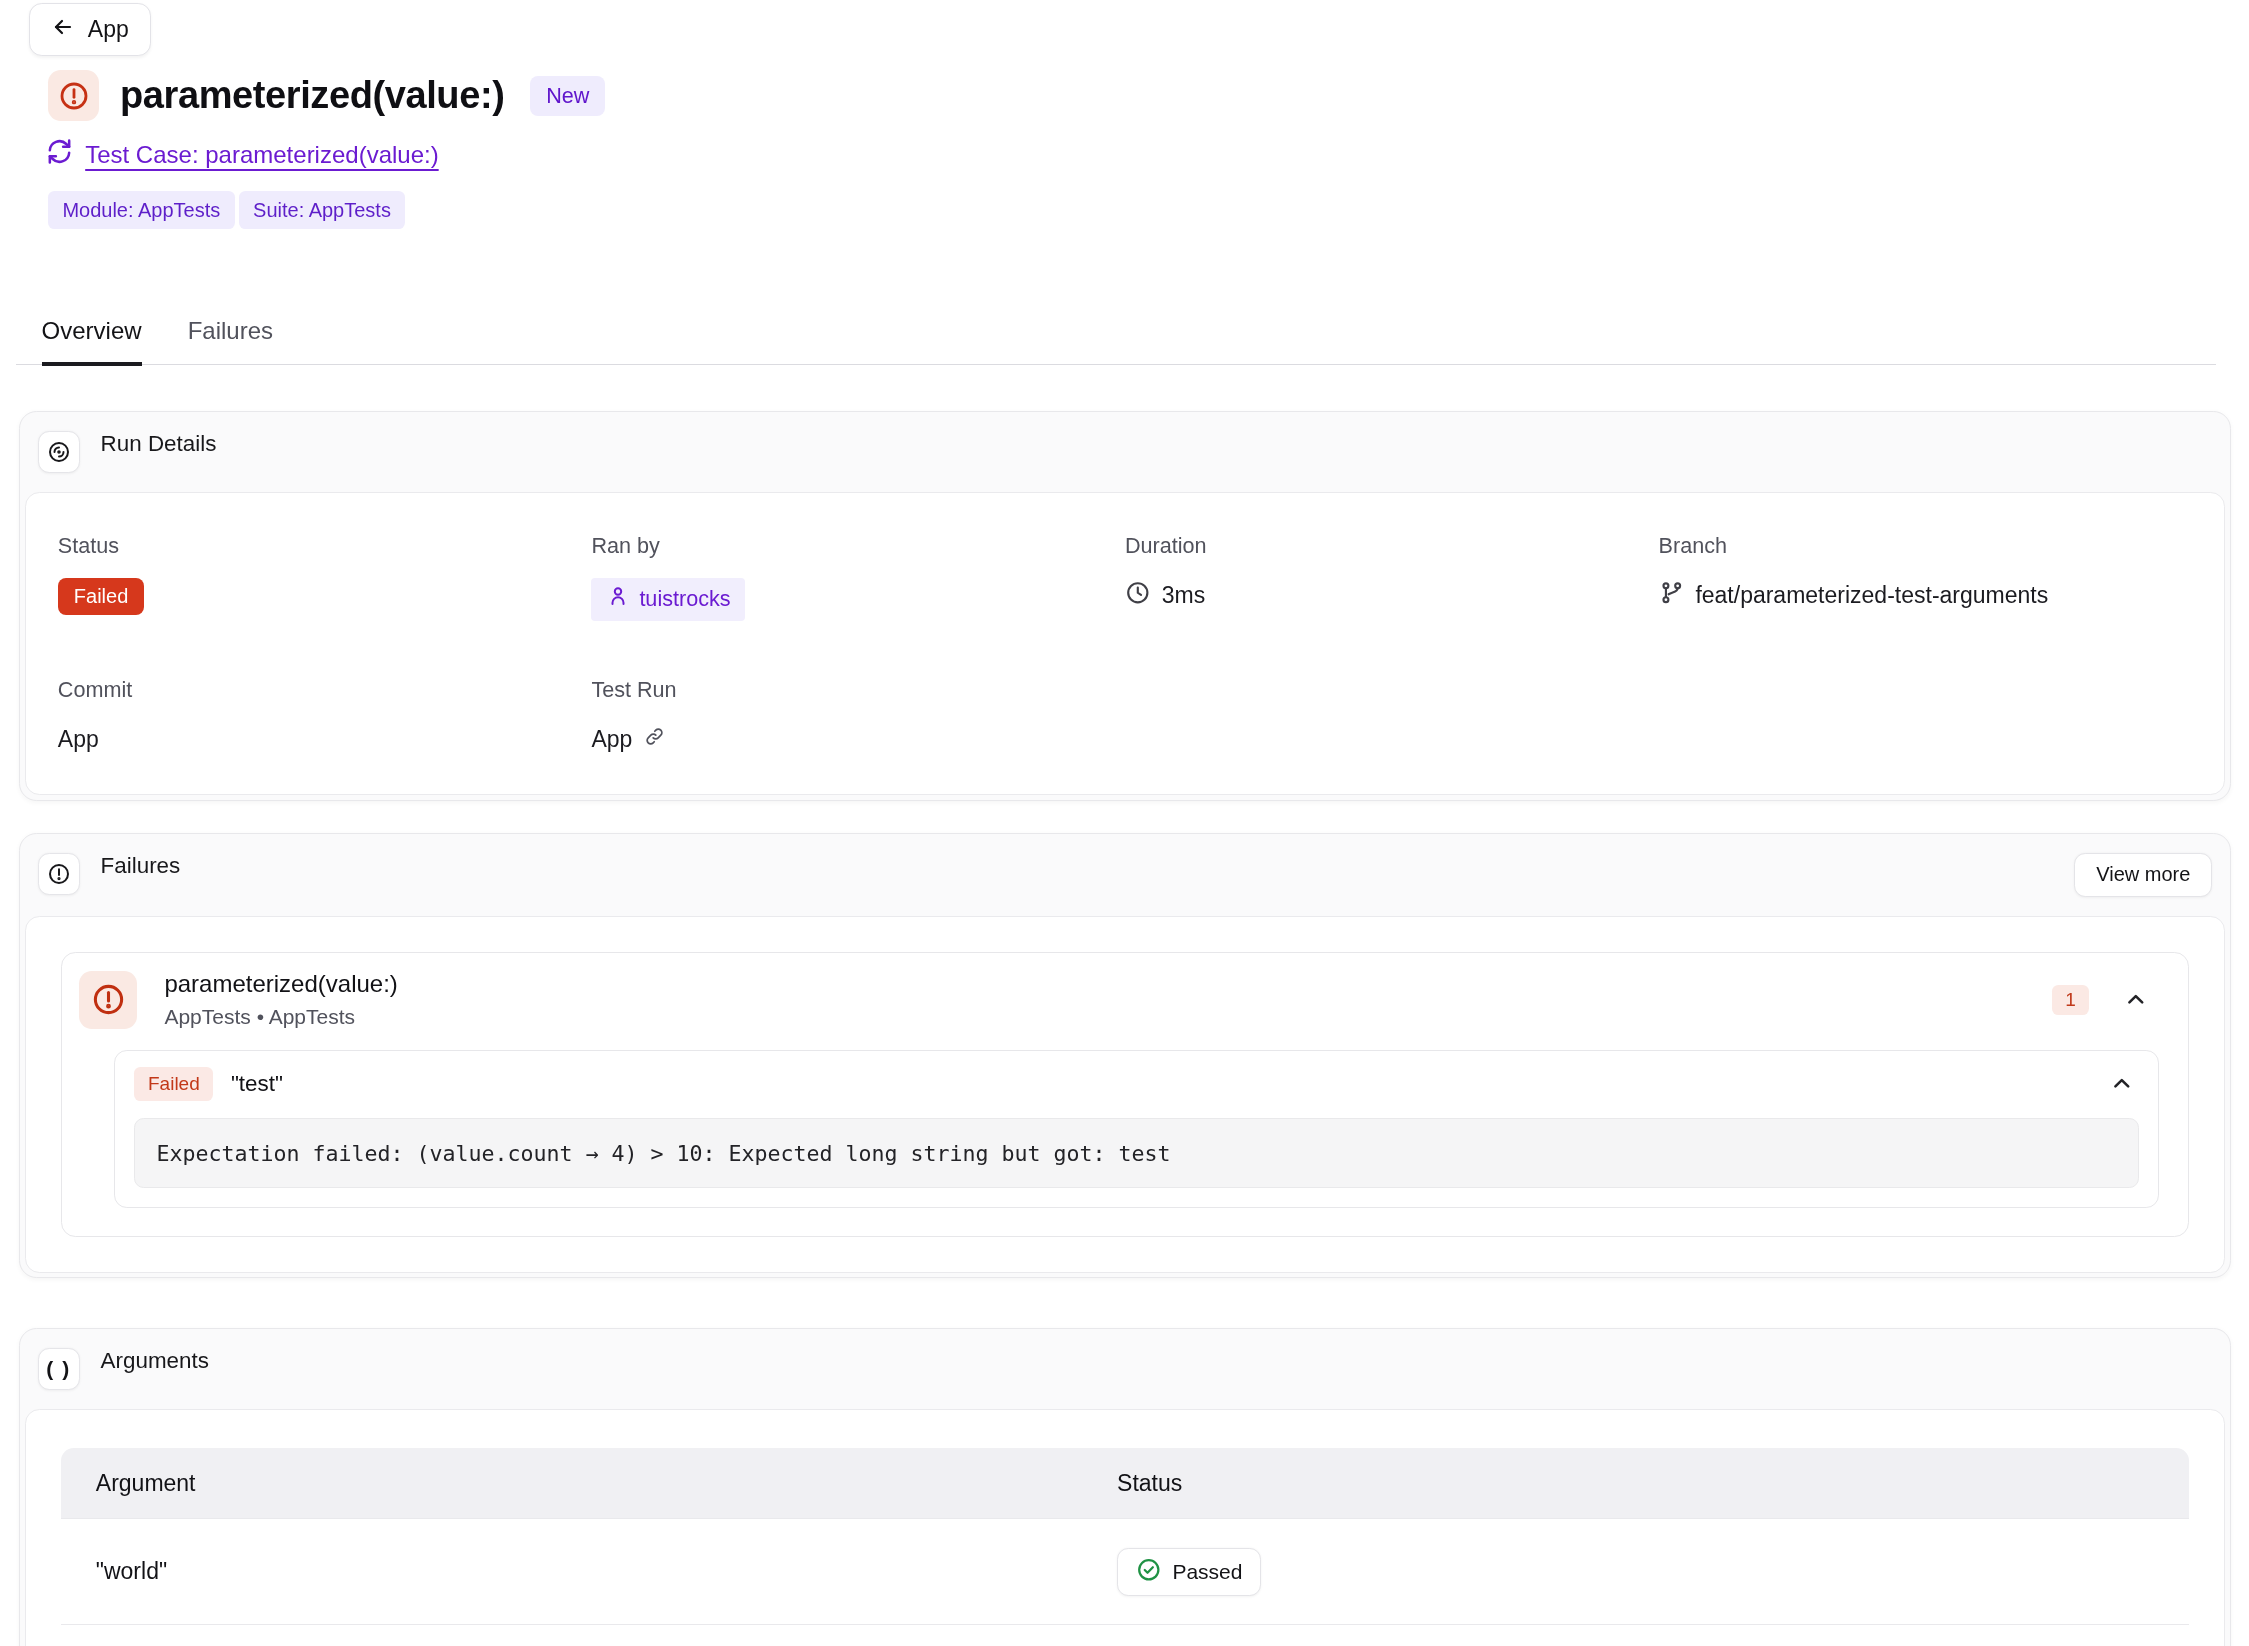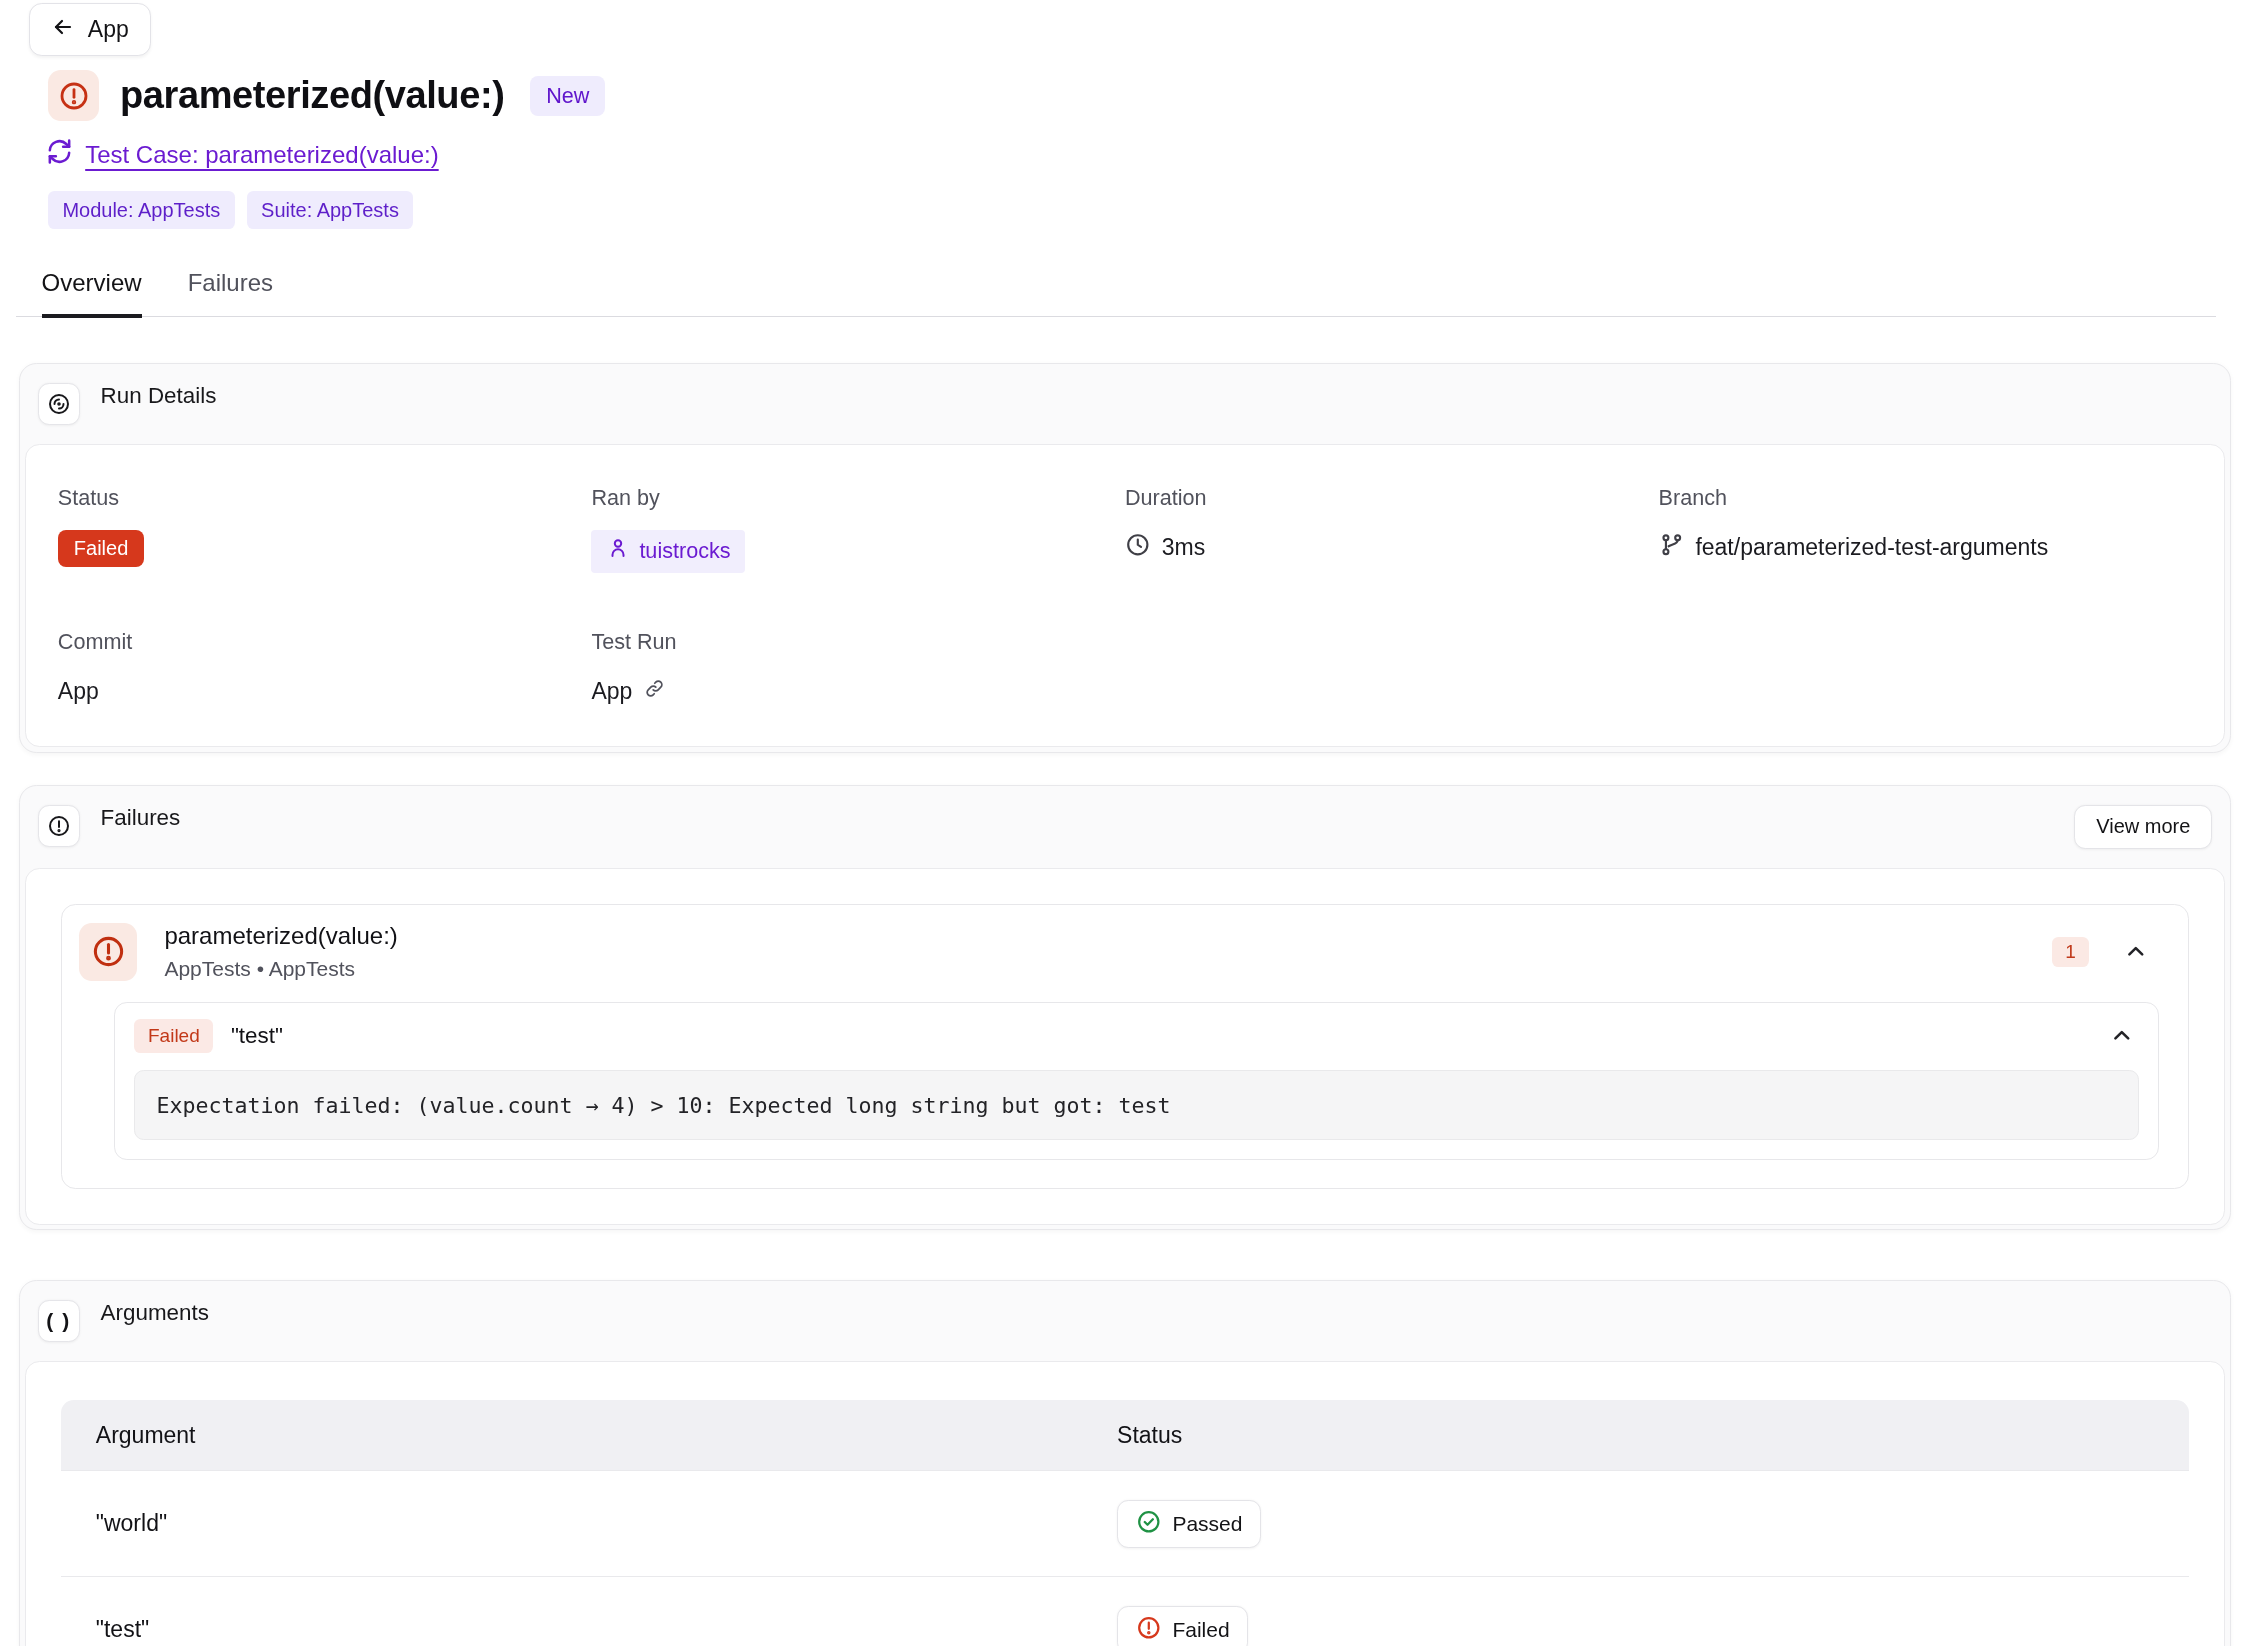--- a/index.html
+++ b/index.html
@@ -18,28 +18,28 @@
   .title-icon-box svg { width:32px; height:32px; }
   .page-title { font-size:38px; font-weight:600; color:#0F0F13; letter-spacing:-0.4px; }
   .new-badge { margin-left:4.8px; background:#EFECFD; color:#6016CC; font-size:21.6px; font-weight:500;
     padding:7.2px 16px; border-radius:8px; }
 
   .testcase-link { display:inline-flex; align-items:center; gap:11.2px; margin:16px 0 0 45px;
     color:#6B1BD1; font-size:24px; font-weight:500; text-decoration:underline;
     text-underline-offset:5.6px; cursor:pointer; }
   .testcase-link svg { width:29px; height:29px; }
 
-  .meta-badges { display:flex; gap:12px; margin:19px 0 0 48px; }
+  .meta-badges { display:flex; gap:4px; margin:19px 0 0 48px; }
   .meta-badge { background:#EFECFD; color:#5E1FC9; font-size:20px; font-weight:500;
     padding:7.2px 14.4px; border-radius:6.4px; }
 
   
   .tabs { display:flex; gap:46px; margin:40px 34px 0 16px; padding-left:25.6px;
     border-bottom:1.6px solid #DBDBE0; }
-  .tab { font-size:24px; padding-bottom:17.6px; cursor:pointer; }
+  .tab { font-size:24px; padding-bottom:17.6px; cursor:pointer;margin-top:48px; }
   .tab.active { color:#131316; font-weight:500; border-bottom:4px solid #1B1B1F; margin-bottom:-2.4px; }
   .tab.inactive { color:#51525C; font-weight:400; }
 
   
   .card { margin:0 19px; background:#FAFAFB; border:1.6px solid #E8E8EB; border-radius:17.6px;
     box-shadow:0 1.6px 4.8px rgba(0,0,0,.04); }
   .card-header { display:flex; align-items:flex-start; gap:21px; padding:19px 17.6px; }
   .icon-box { width:42px; height:42px; background:#fff; border:1.6px solid #E5E5E9; border-radius:11.2px;
     box-shadow:0 0.8px 2.4px rgba(0,0,0,.05); display:flex; align-items:center; justify-content:center; color:#18181B; }
   .icon-box svg { width:24px; height:24px; }

